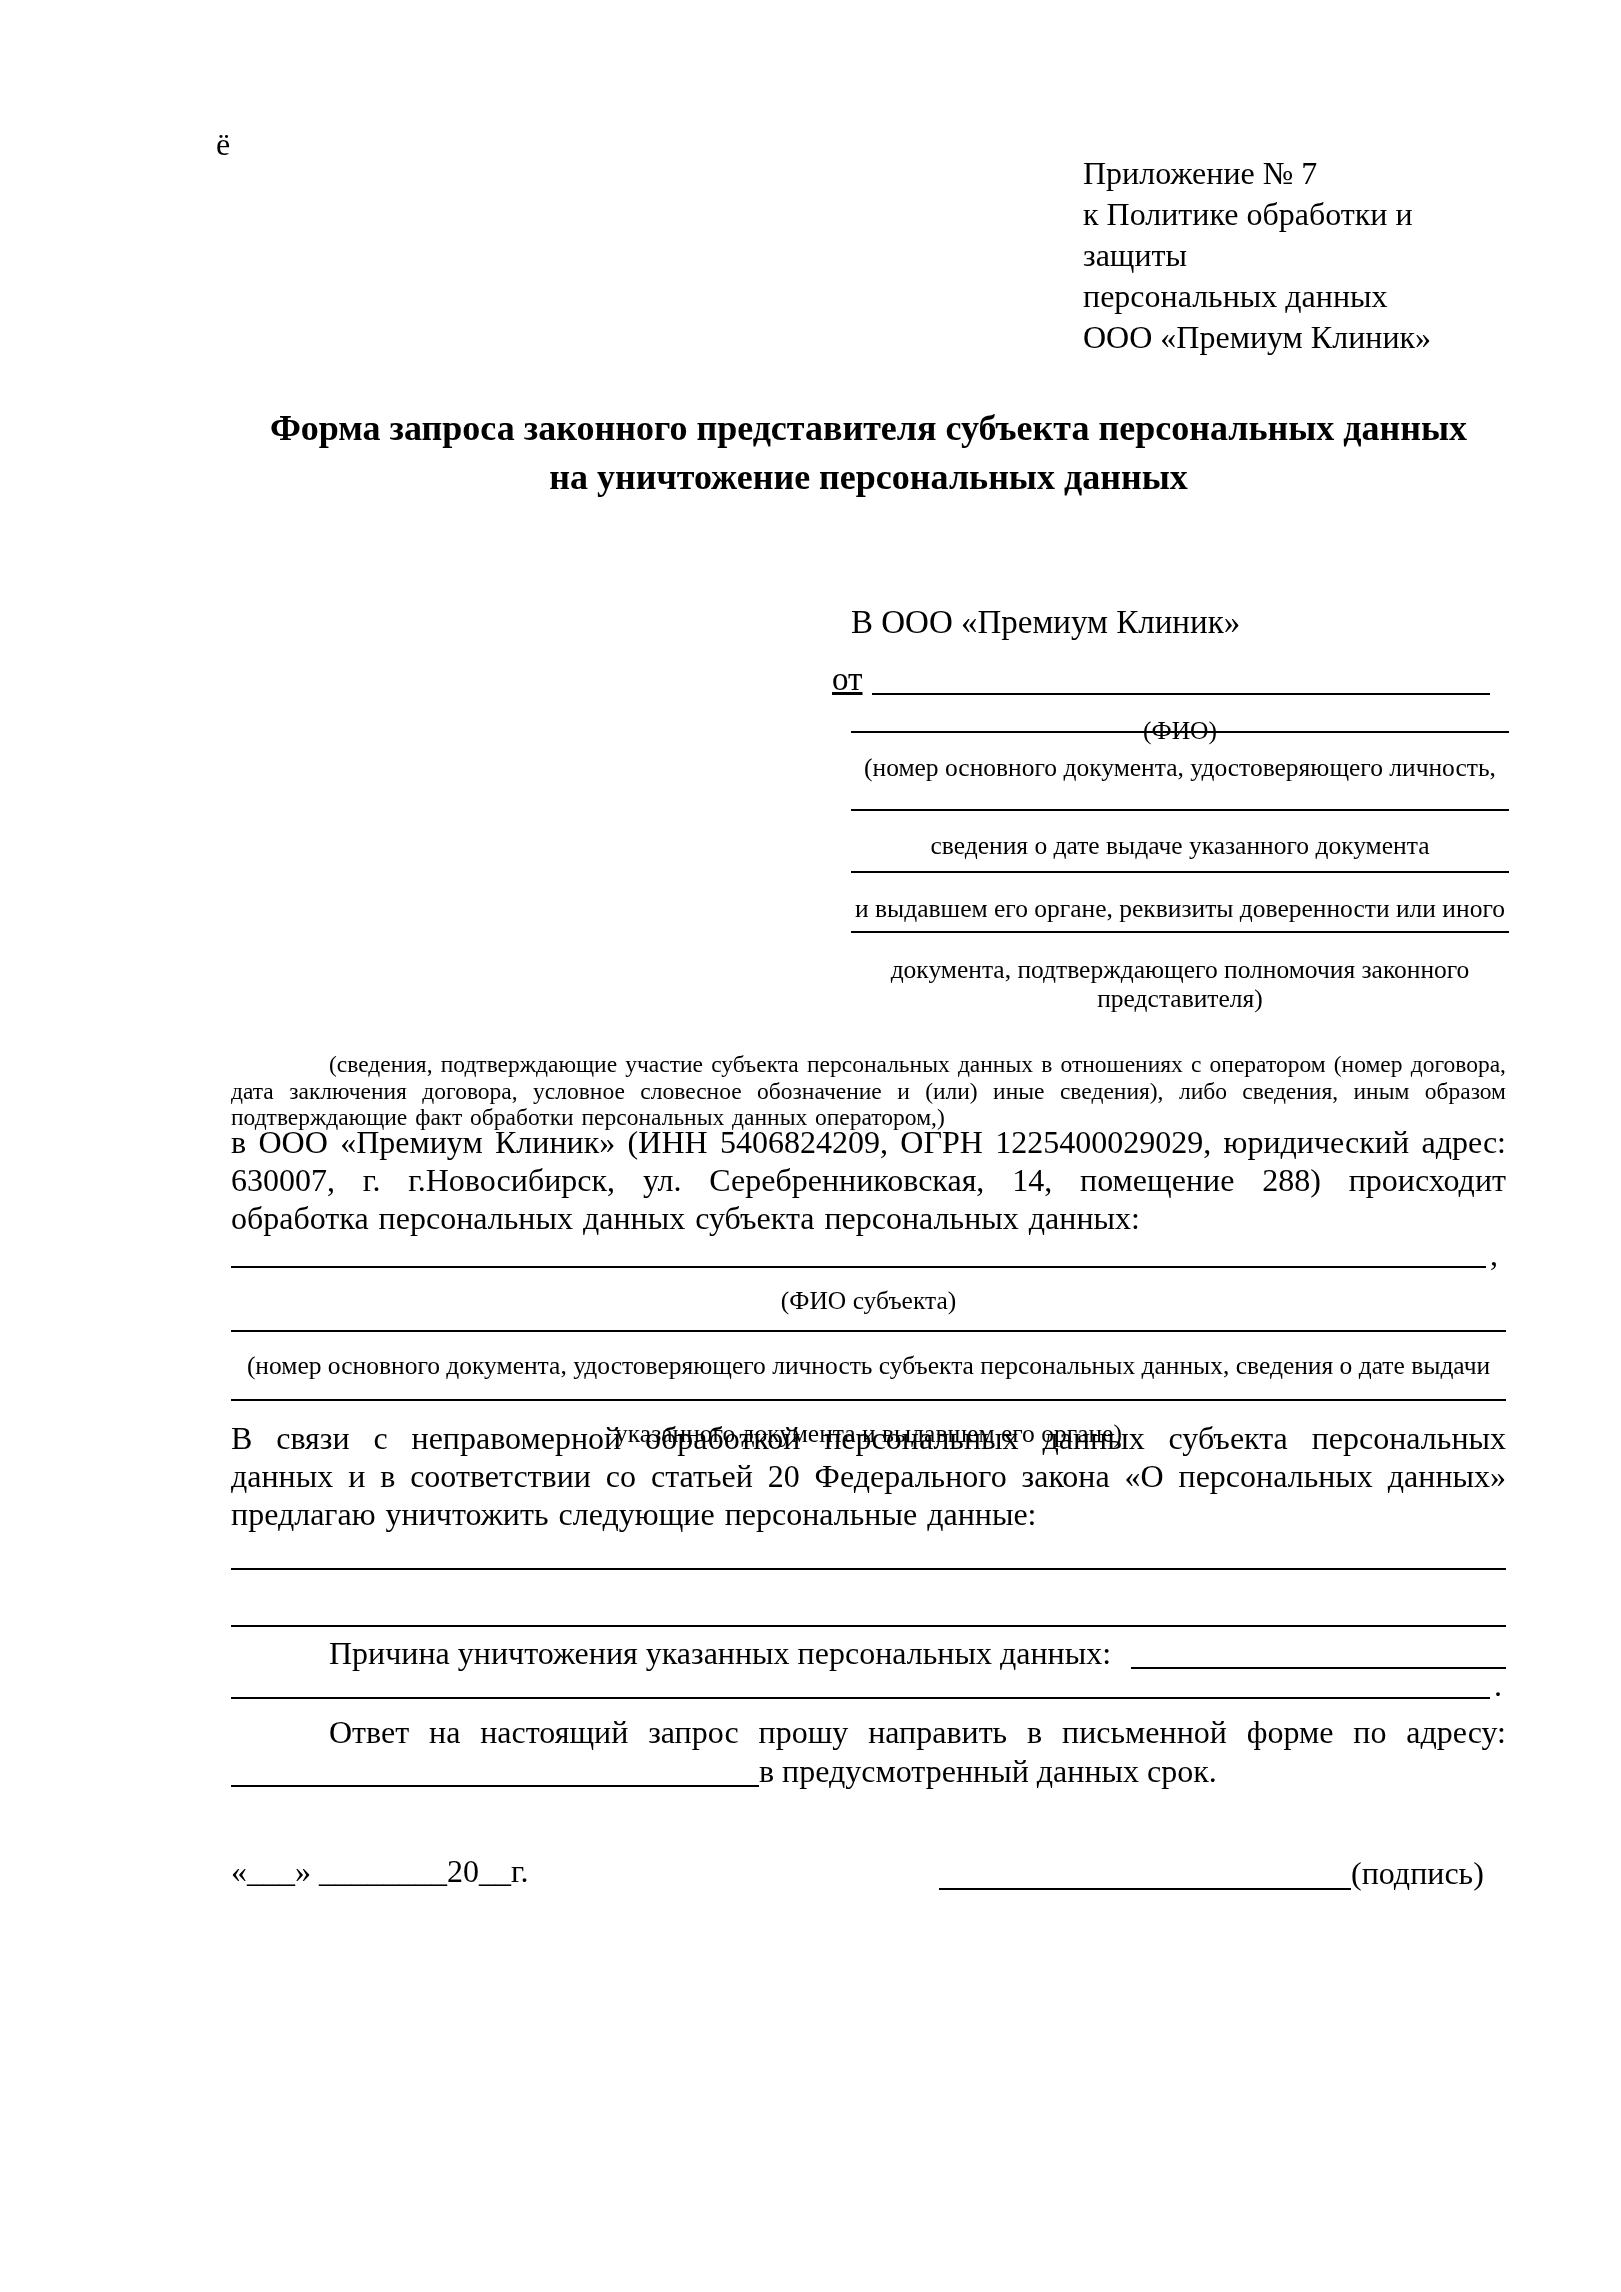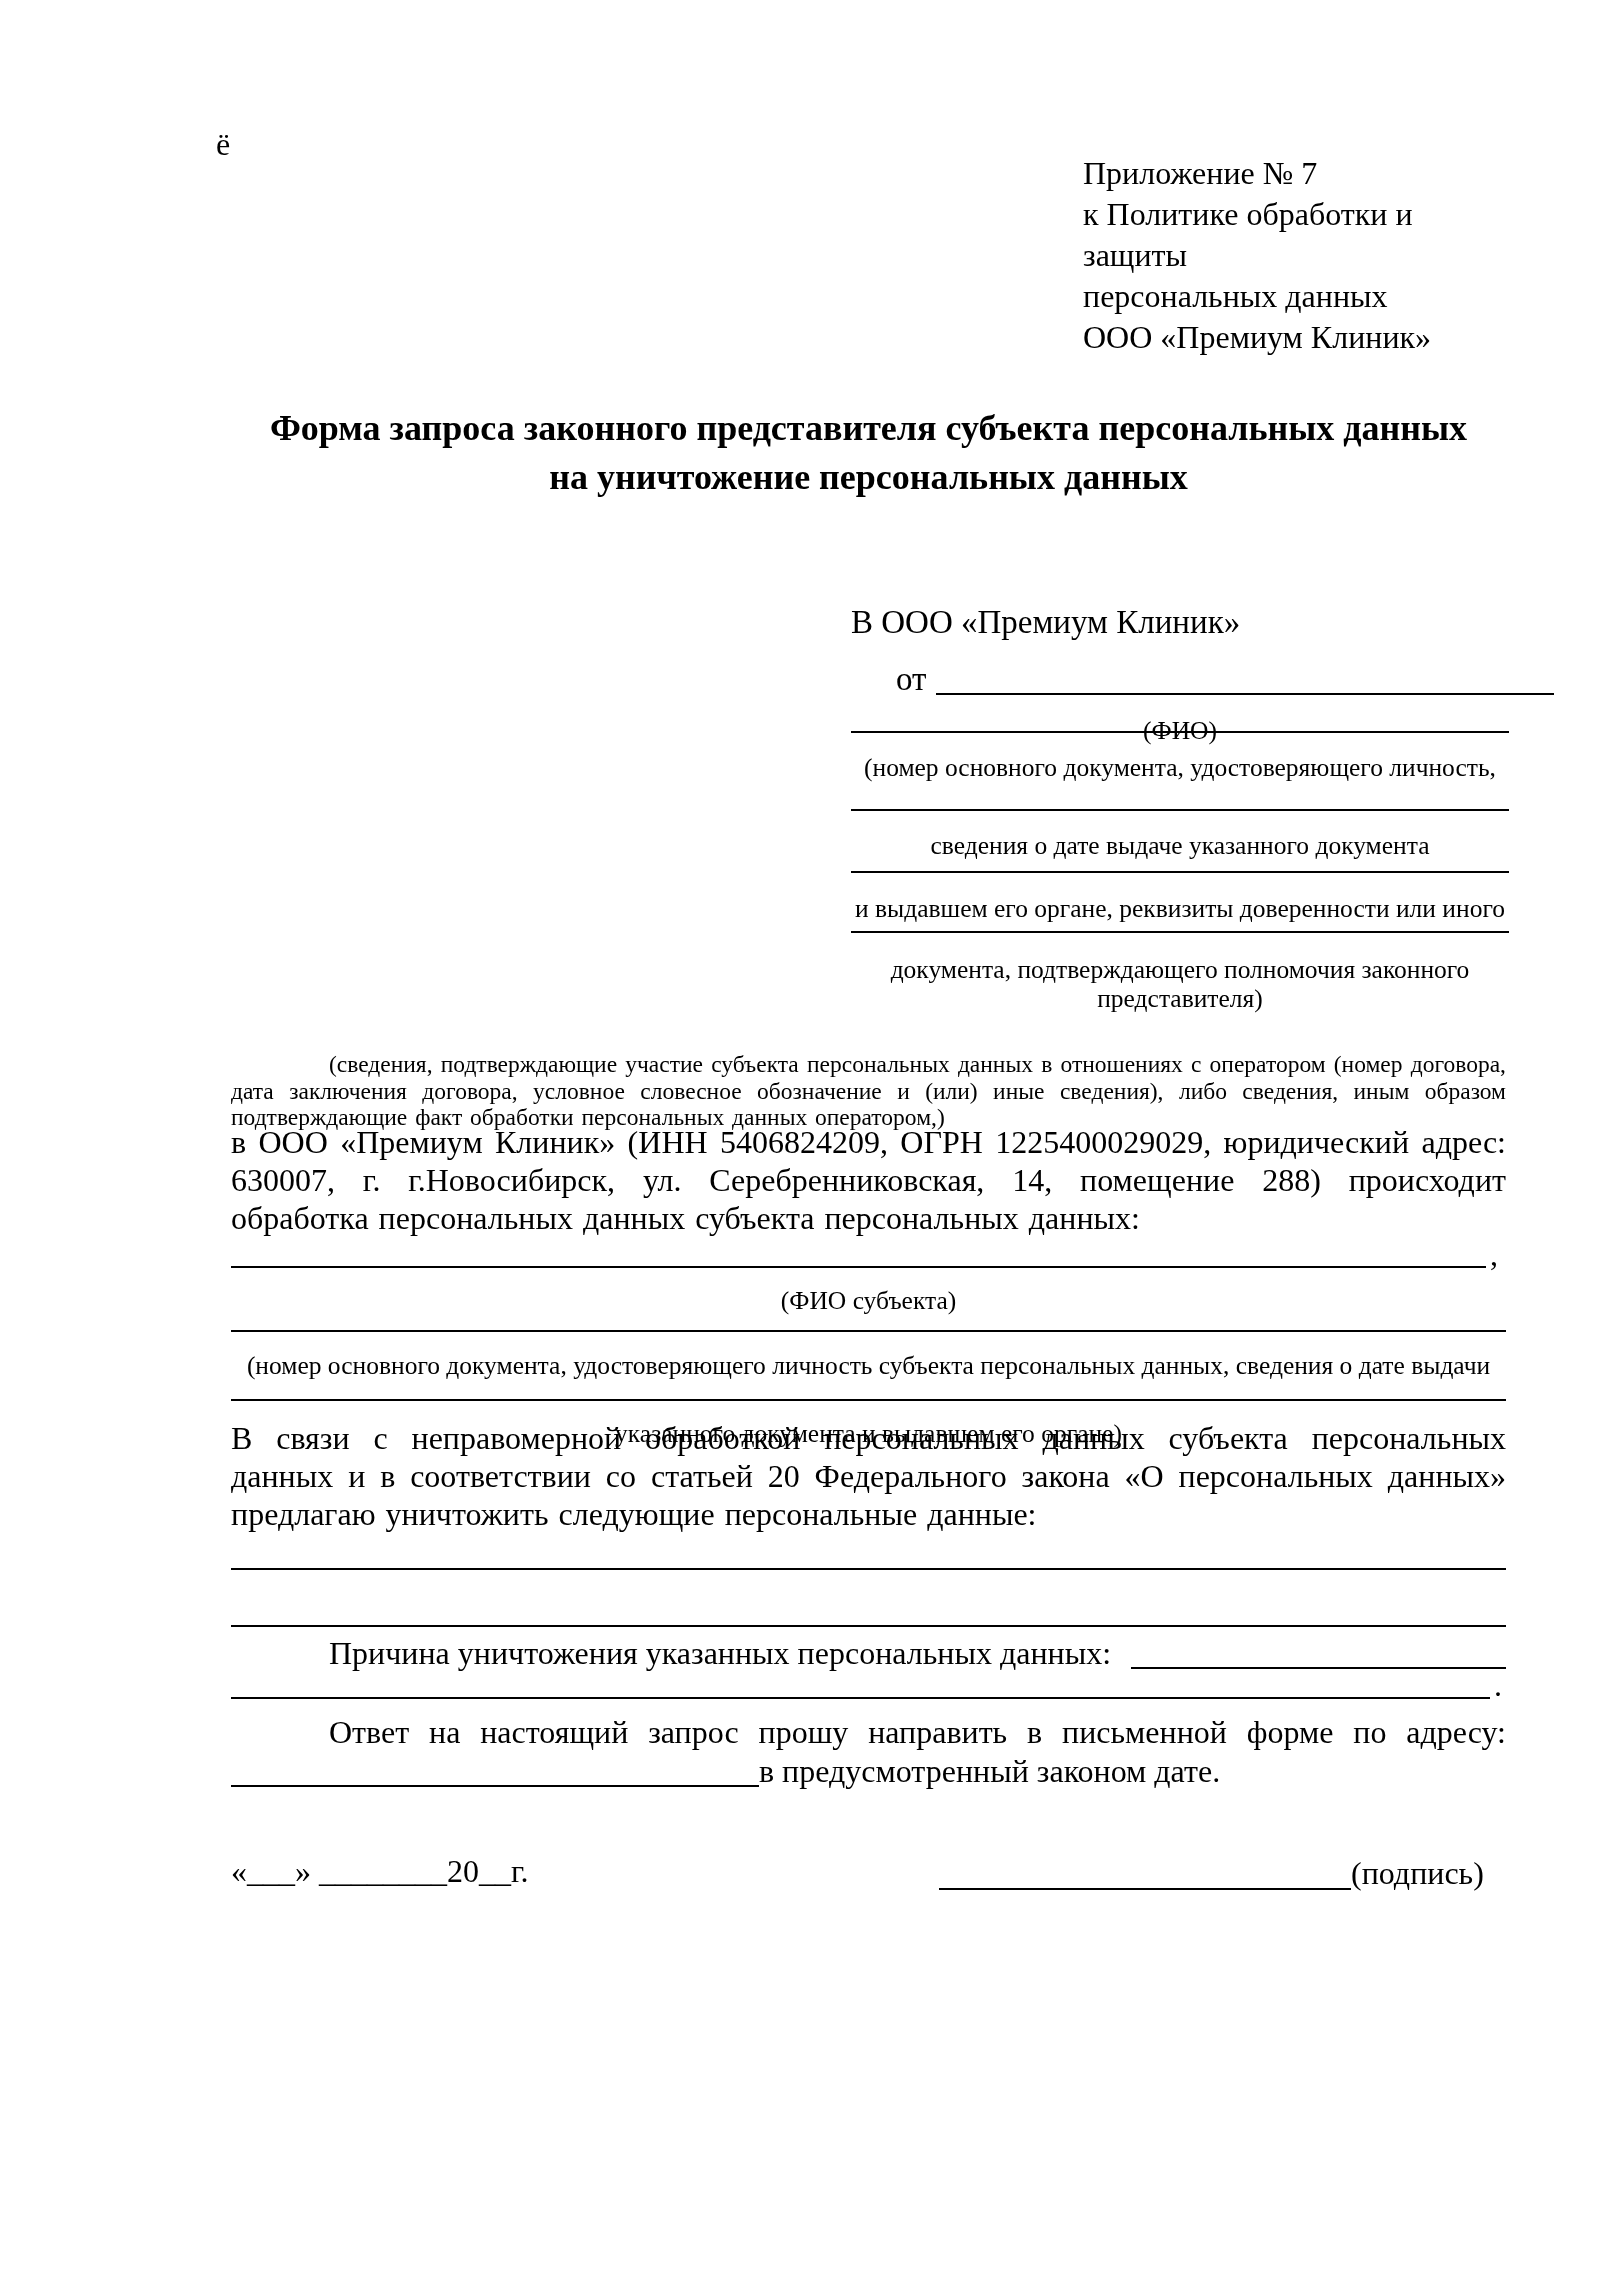--- a/index.html
+++ b/index.html
@@ -39,21 +39,21 @@
 
   <div class="abs title" style="left:231px; top:404px; width:1275px;">
     <div>Форма запроса законного представителя субъекта персональных данных</div>
     <div>на уничтожение персональных данных</div>
   </div>
 
   <div class="abs" style="left:851px; top:603px; width:658px;">
     <div class="body-text" style="font-size:33px;">В ООО «Премиум Клиник»</div>
   </div>
 
-  <div class="abs fillrow" style="left:896px; top:659px; width:658px; height:39px;">
+  <div class="abs fillrow" style="left:832px; top:659px; width:658px; height:39px;text-decoration:underline;">
     <span class="body-text" style="font-size:33px; margin-right:9.8px;">от</span>
     <span class="fill"></span>
   </div>
 
   <div class="abs cap center" style="left:851px; top:704px; width:658px;">(ФИО)</div>
 
   <div class="rule" style="left:851px; top:731px; width:658px;"></div>
   <div class="abs cap center" style="left:851px; top:741px; width:658px;">(номер основного документа, удостоверяющего личность,</div>
 
   <div class="rule" style="left:851px; top:809px; width:658px;"></div>
@@ -90,21 +90,21 @@
     <span class="fill"></span>
   </div>
 
   <div class="rule" style="left:231px; top:1697px; width:1259px;"></div>
   <div class="abs body-text" style="left:1494px; top:1666px;">.</div>
 
   <div class="abs body-text just-last" style="left:231px; top:1713px; width:1275px; text-indent:98px;">Ответ на настоящий запрос прошу направить в письменной форме по адресу:</div>
 
   <div class="abs fillrow" style="left:231px; top:1753px; width:1275px; height:37px;">
     <span class="fill-fixed" style="width:528px;"></span>
-    <span class="body-text nowrap">в предусмотренный законом дате.</span>
+    <span class="body-text nowrap">в предусмотренный данных срок.</span>
   </div>
 
   <div class="abs body-text nowrap" style="left:231px; top:1852px;">«___» ________20__г.</div>
 
   <div class="rule" style="left:939px; top:1888px; width:412px;"></div>
   <div class="abs body-text nowrap" style="left:1351px; top:1854px;">(подпись)</div>
 
 </div>
 
 

